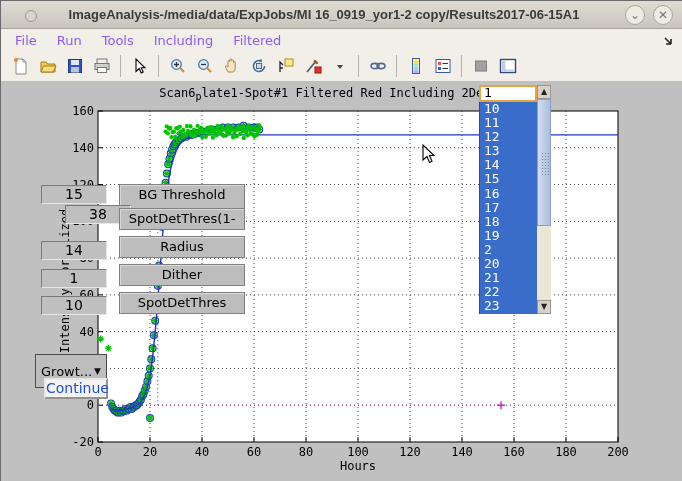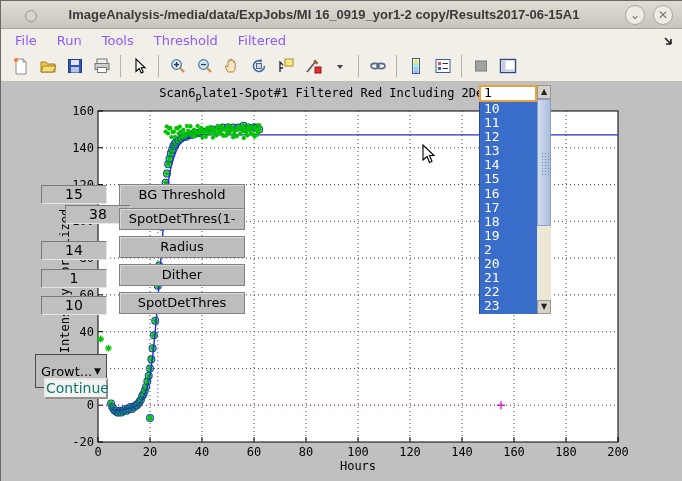--- a/index.html
+++ b/index.html
@@ -43,21 +43,21 @@
     text-align:center;font-size:14px;line-height:17px;color:#000;z-index:10;}
   .ctl-btn{position:absolute;left:118px;width:126px;background:#bdbdbd;
     border:1px solid #808080;box-shadow:inset 1px 1px 0 #d9d9d9;box-sizing:border-box;
     text-align:center;font-size:13px;color:#000;overflow:hidden;}
   .ctl-btn .line2{font-size:13px;color:#222;}
   .growth-dd{position:absolute;left:34px;top:353px;width:72px;height:21px;background:#bdbdbd;
     border:1px solid #4a4a4a;box-sizing:border-box;z-index:10;font-size:13px;color:#000;
     display:flex;align-items:center;justify-content:space-between;padding:16px 5px;}
   .growth-dd .caret{font-size:9px;color:#111;}
   .continue-btn{position:absolute;left:43px;top:377px;width:64px;height:21px;background:#f4f3f1;
-    border:2px outset #e8e7e3;box-sizing:border-box;z-index:10;font-size:14px;color:#0f766e;
+    border:2px outset #e8e7e3;box-sizing:border-box;z-index:10;font-size:14px;color:#1d4ed8;
     text-align:right;line-height:17px;}
 
   
   .combo{position:absolute;left:478px;top:84px;width:58px;height:17px;background:#fff;
     border:2px solid #e8a33d;box-sizing:border-box;z-index:21;font-size:13px;line-height:12px;
     padding-left:3px;color:#000;font-family:"DejaVu Sans Mono",monospace;}
   .list{position:absolute;left:478px;top:101px;width:58px;height:212px;background:#3a6dc9;
     z-index:20;overflow:hidden;font-family:"DejaVu Sans Mono",monospace;font-size:13px;color:#fff;
     border-left:1px solid #2a4a88;box-sizing:border-box;}
   .list-item{height:14.1px;line-height:14px;padding-left:4px;}
@@ -84,21 +84,21 @@
     <span class="win-menu-icon"></span>
     <span class="title-text">ImageAnalysis-/media/data/ExpJobs/MI 16_0919_yor1-2 copy/Results2017-06-15A1</span>
     <span class="win-btn" id="btn-shade">⌄</span>
     <span class="win-btn" id="btn-close">✕</span>
   </div>
 
   <div class="menubar" id="menubar">
       <span class="menu-item">File</span>
       <span class="menu-item">Run</span>
       <span class="menu-item">Tools</span>
-      <span class="menu-item">Threshold</span>
+      <span class="menu-item">Including</span>
       <span class="menu-item">Filtered</span>
     </div>
   <svg class="dock-arrow" width="12" height="12">
     <path d="M2 3 L8 9 M8 9 L8 4 M8 9 L3 9" stroke="#222" stroke-width="1.6" fill="none"></path>
   </svg>
 
   <div class="toolbar" id="toolbar">
       <span class="tb-icon">
         <svg width="18" height="18" viewBox="0 0 18 18">
           <path d="M4 2h7l3 3v12H4z" fill="#fff" stroke="#8a8a8a"></path>

